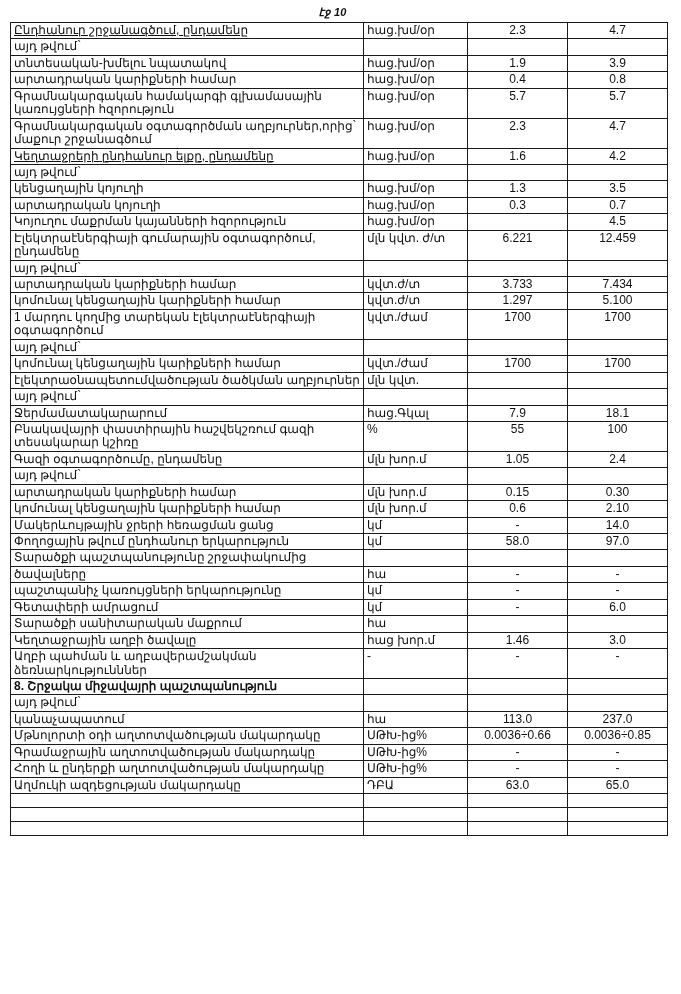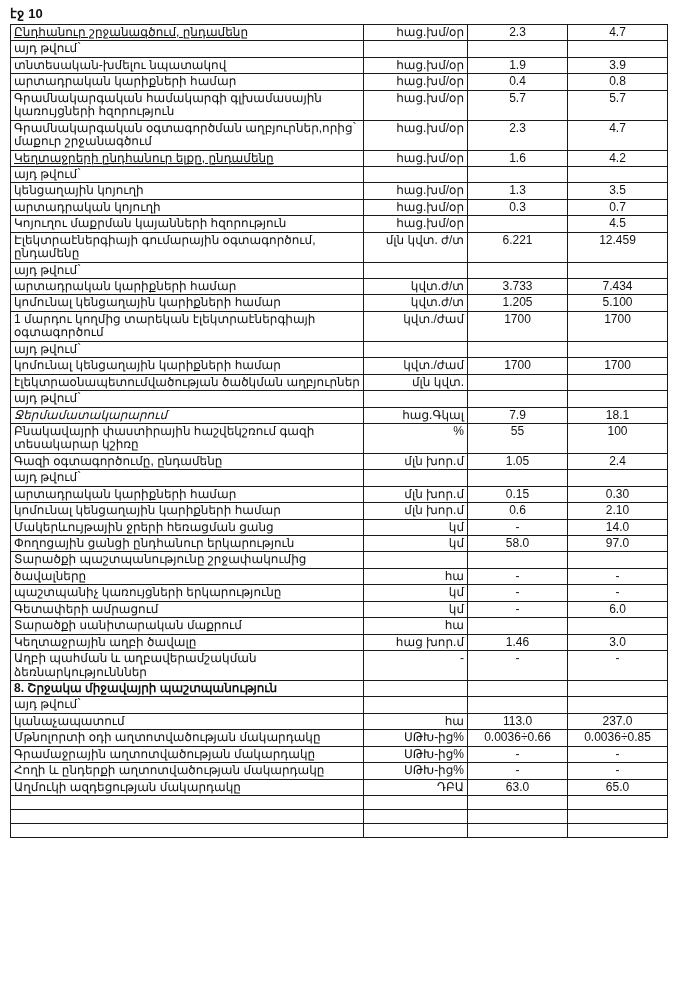--- a/index.html
+++ b/index.html
@@ -15,55 +15,56 @@
     position: relative;
   }
   .page {
     position: relative;
     width: 681px;
     height: 994px;
     box-sizing: border-box;
     padding: 6px 12px 6px 10px;
   }
   .page-header {
-    text-align: left;
-    font-size: 13px;
+    text-align: center;
+    font-size: 11px;
     font-weight: bold;
     padding-right: 14px;
     padding-bottom: 3px;
     letter-spacing: 0.2px;
+    font-style: italic;
   }
   table.main {
     border-collapse: collapse;
     width: 657px;
     table-layout: fixed;
     font-size: 12px;
   }
   table.main td {
     border: 1px solid #1a1a1a;
     padding: 1px 3px;
     vertical-align: top;
     line-height: 1.12;
     height: 11px;
   }
   col.c-label { width: 353px; }
   col.c-unit  { width: 104px; }
   col.c-v1    { width: 100px; }
   col.c-v2    { width: 100px; }
 
   td.label { text-align: left; }
-  td.unit  { text-align: right; }
+  td.unit  { text-align: left; }
   td.val   { text-align: center; }
 
   .just {
     text-align: justify;
     text-align-last: justify;
   }
   .u { text-decoration: underline; }
-  .i { font-style: italic; }
+  .i { }
   .section {
     text-align: center;
     font-weight: bold;
     padding-top: 3px;
     padding-bottom: 2px;
   }
   .tall { height: 22px; }
   .tall3 { height: 32px; }
   .blank td { height: 12px; }
   .bottom-spacer {
@@ -164,21 +165,21 @@
         </tr>
         <tr>
           <td class="label">արտադրական կարիքների համար</td>
           <td class="unit">կվտ.ժ/տ</td>
           <td class="val">3.733</td>
           <td class="val">7.434</td>
         </tr>
         <tr>
           <td class="label">կոմունալ կենցաղային կարիքների համար</td>
           <td class="unit">կվտ.ժ/տ</td>
-          <td class="val">1.205</td>
+          <td class="val">1.297</td>
           <td class="val">5.100</td>
         </tr>
         <tr>
           <td class="label tall">1 մարդու կողմից տարեկան էլեկտրաէներգիայի օգտագործում</td>
           <td class="unit">կվտ./ժամ</td>
           <td class="val">1700</td>
           <td class="val">1700</td>
         </tr>
         <tr>
           <td class="label">այդ թվում`</td>
@@ -240,21 +241,21 @@
           <td class="val">0.6</td>
           <td class="val">2.10</td>
         </tr>
         <tr>
           <td class="label">Մակերևույթային ջրերի հեռացման ցանց</td>
           <td class="unit">կմ</td>
           <td class="val">-</td>
           <td class="val">14.0</td>
         </tr>
         <tr>
-          <td class="label">Փողոցային ցանցի ընդհանուր երկարություն</td>
+          <td class="label">Փողոցային թվում ընդհանուր երկարություն</td>
           <td class="unit">կմ</td>
           <td class="val">58.0</td>
           <td class="val">97.0</td>
         </tr>
         <tr>
           <td class="label">Տարածքի պաշտպանությունը շրջափակումից</td>
           <td class="unit"></td>
           <td class="val"></td>
           <td class="val"></td>
         </tr>

